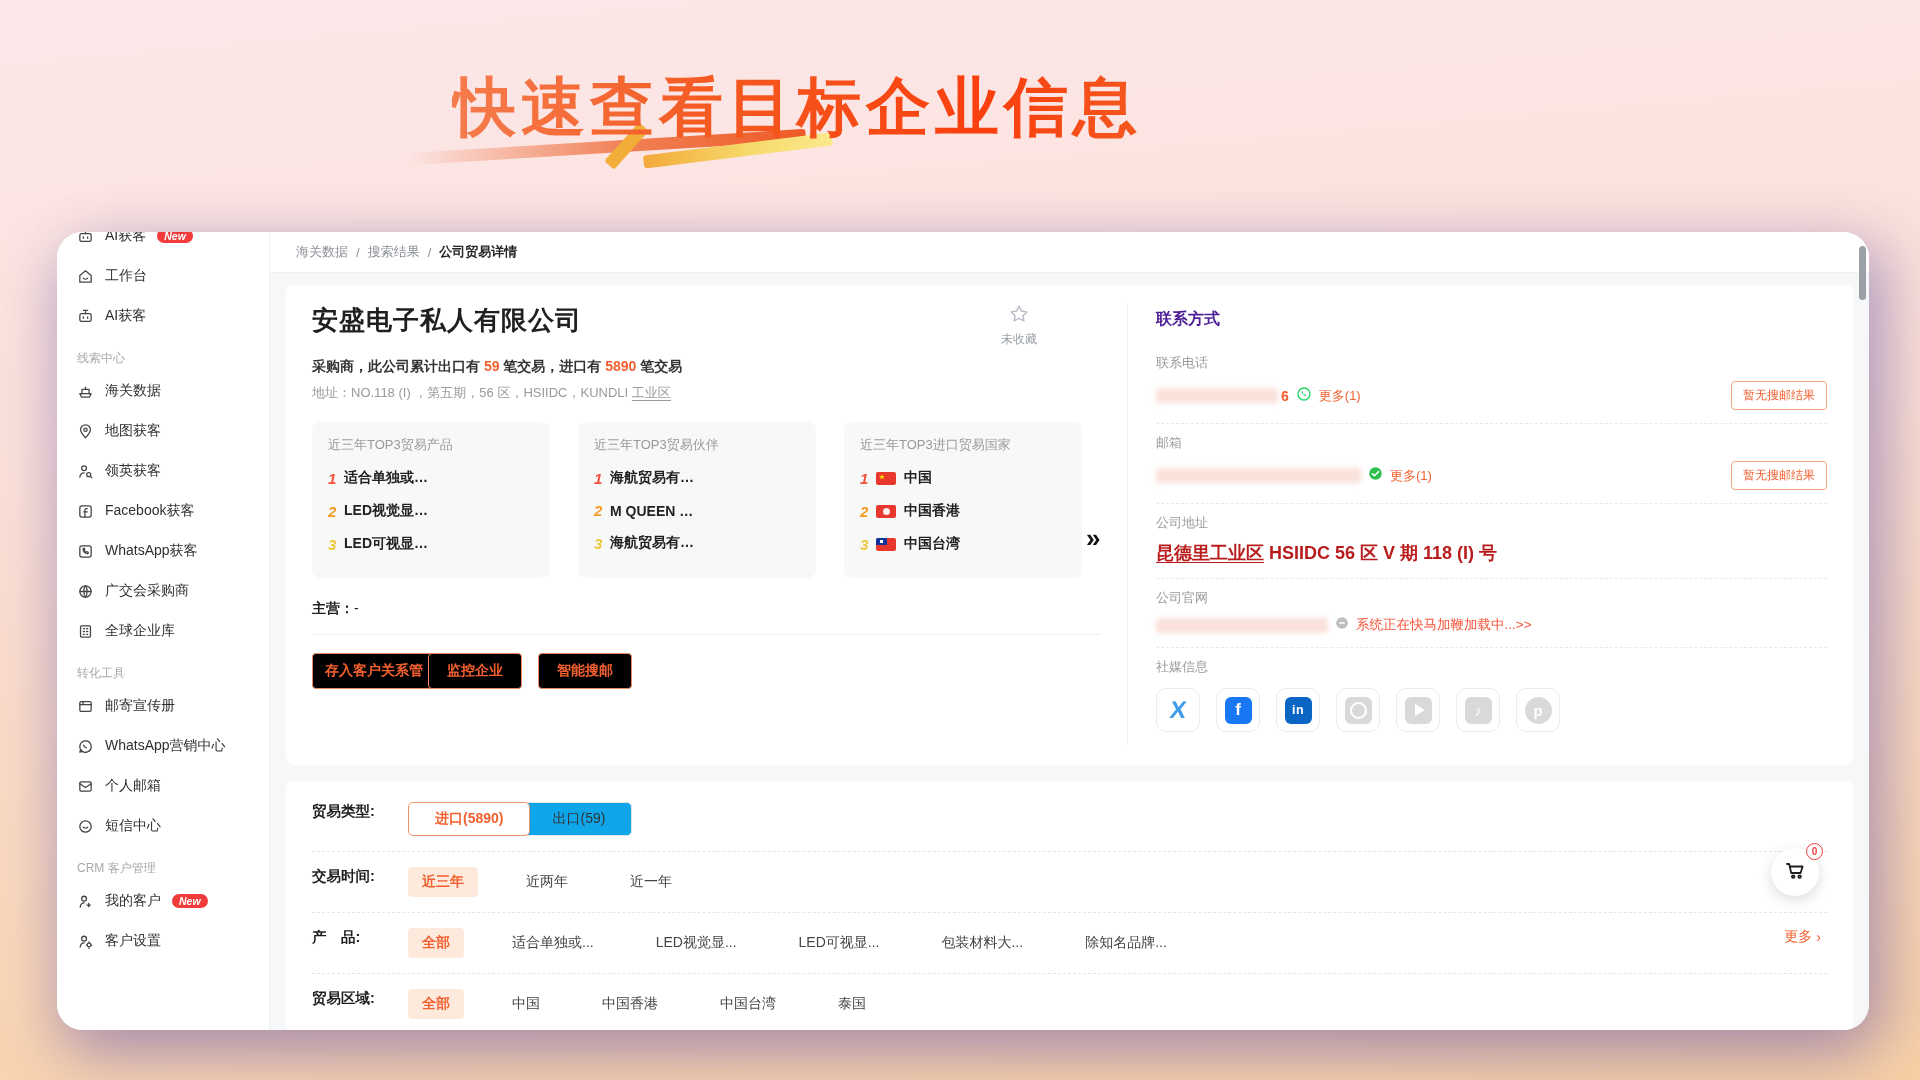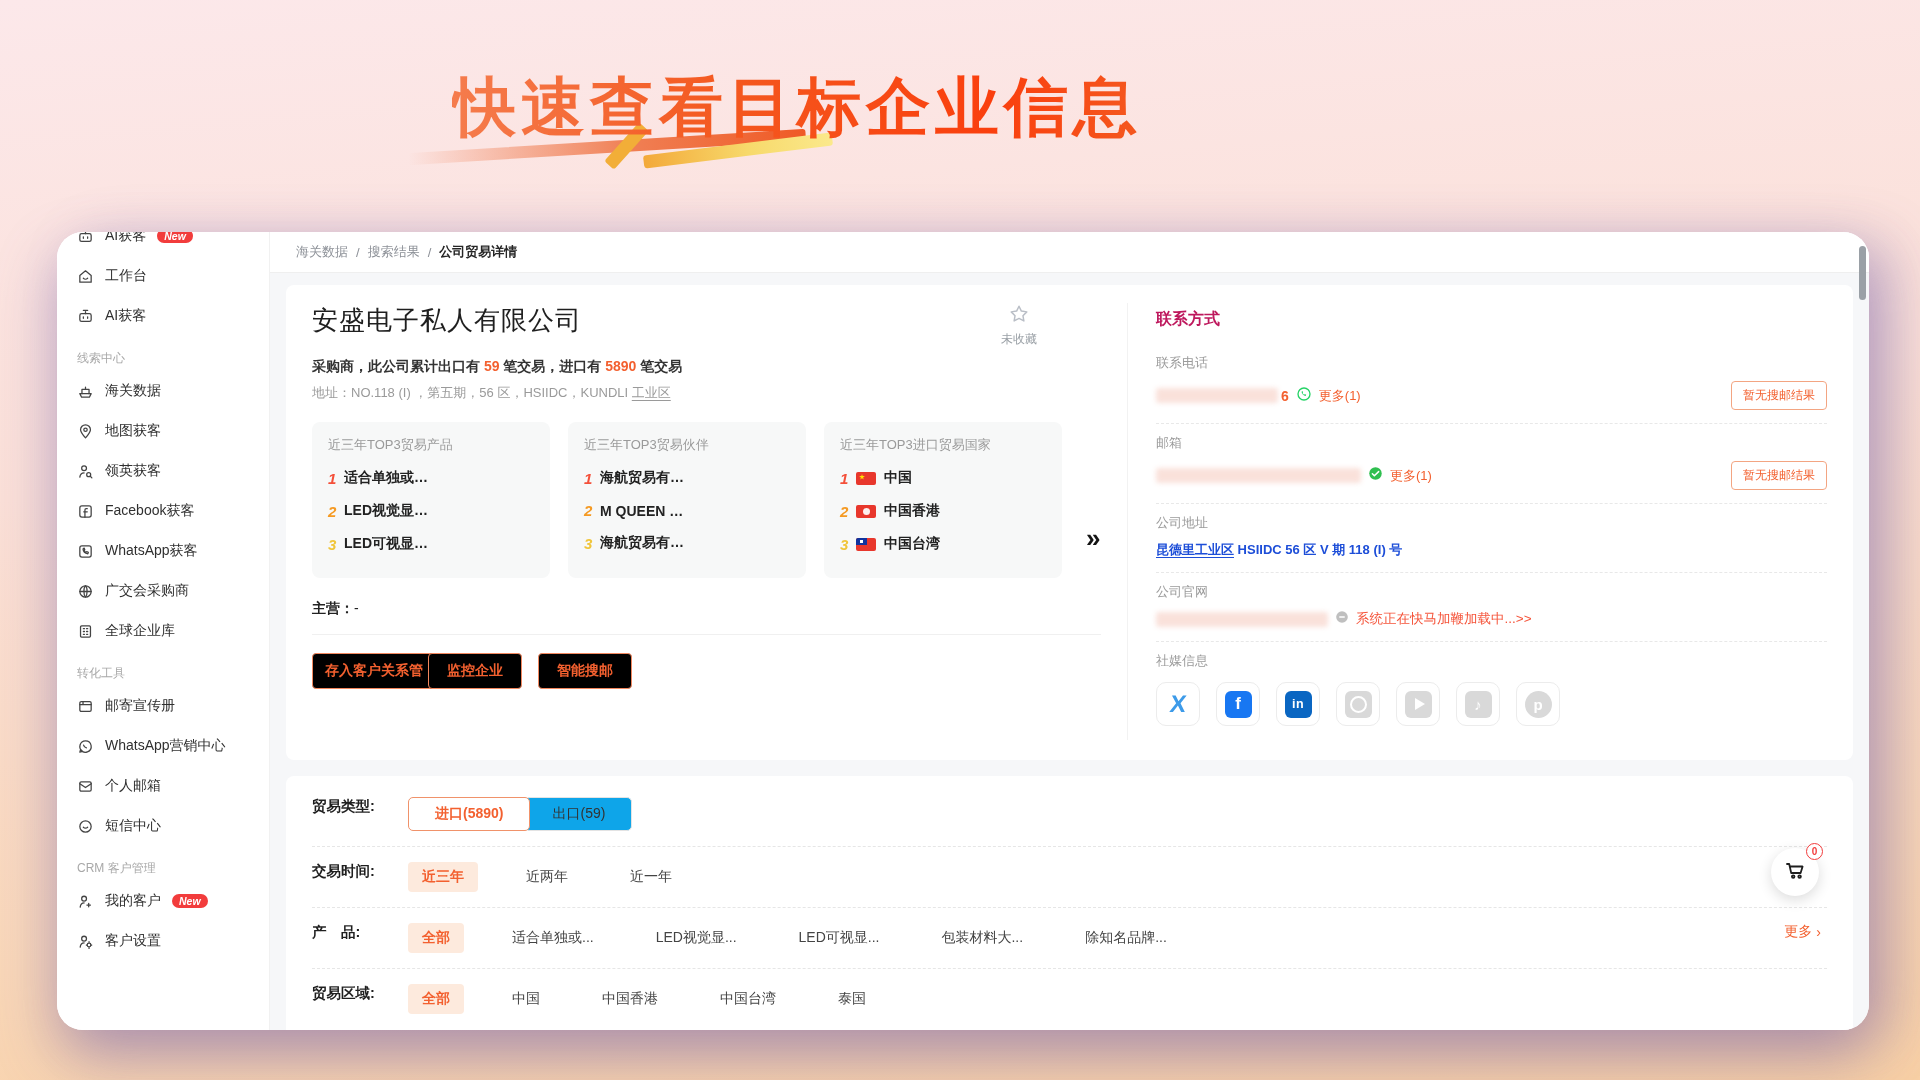--- a/index.html
+++ b/index.html
@@ -39,28 +39,28 @@
   .main{ flex:1; background:#f6f7f9; display:flex; flex-direction:column; min-width:0;}
   .breadcrumb{ background:#fff; border-bottom:1px solid #efefef; padding:11px 26px; font-size:13px; color:#8c9097; display:flex; gap:8px; align-items:center;}
   .breadcrumb .crumb{ cursor:pointer;}
   .breadcrumb .current{ color:#262626; font-weight:700;}
   .content{ padding:12px 16px 0 16px;}
   .card{ background:#fff; border-radius:8px;}
   
   .company-card{ display:flex; padding:18px 26px 20px 26px; min-height:475px;}
   .company-left{ flex:1; min-width:0; padding-right:26px;}
   .company-head{ display:flex; justify-content:space-between; align-items:flex-start;}
-  .company-name{ font-size:26px; font-weight:400; color:#1f1f1f; letter-spacing:1px;}
+  .company-name{ font-size:26px; font-weight:700; color:#1f1f1f; letter-spacing:1px;}
   .fav{ display:flex; flex-direction:column; align-items:center; gap:3px; cursor:pointer; margin-right:64px;}
   .fav span{ font-size:12px; color:#9aa0a6;}
   .summary{ margin-top:10px; font-size:14px; font-weight:600; color:#333;}
   .summary .num{ color:#f3602f; font-weight:700;}
   .addr{ margin-top:8px; font-size:13px; color:#9a9a9a;}
   .addr .u, .u-dark{ text-decoration:underline; text-underline-offset:3px;}
-  .top3-row{ display:flex; gap:18px; margin-top:20px;}
+  .top3-row{ display:flex; gap:28px; margin-top:20px;}
   .top3-card{ width:238px; height:156px; background:#f7f8f8; border-radius:8px; padding:14px 16px;}
   .top3-title{ font-size:13px; color:#9a9a9a;}
   .top3-item{ display:flex; align-items:center; margin-top:15px; font-size:14px; font-weight:700; color:#222; white-space:nowrap;}
   .rank{ font-style:italic; font-weight:800; font-size:15px; width:16px; flex:0 0 16px;}
   .rank1{ color:#f4503a;} .rank2{ color:#f59a23;} .rank3{ color:#f0c53a;}
   .flag{ width:20px; height:13px; background:#e8372c; border-radius:2px; margin-right:8px; position:relative; flex:0 0 20px;}
   .flag.cn::after{ content:""; position:absolute; left:3px; top:2.5px; width:6px; height:6px; background:#ffde00;
     clip-path:polygon(50% 0,61% 35%,98% 35%,68% 57%,79% 91%,50% 70%,21% 91%,32% 57%,2% 35%,39% 35%);}
   .flag.hk::after{ content:""; position:absolute; left:6.5px; top:3px; width:7px; height:7px; background:#fff; border-radius:50%; opacity:.92;}
   .flag.tw::after{ content:""; position:absolute; left:0; top:0; width:11px; height:7px;
@@ -70,32 +70,32 @@
   .left-divider{ border:none; border-top:1px solid #f0f0f0; margin:16px 0 18px 0;}
   .actions{ display:flex; align-items:center;}
   .btn-outline{ border:1px solid #f2875e; background:#000000; color:#f3602f; font-size:14px; font-weight:600;
     border-radius:4px; padding:8px 18px; cursor:pointer; font-family:inherit; white-space:nowrap;}
   .btn-save{ width:130px; padding:8px 0 8px 12px; text-align:left; overflow:visible; position:relative; z-index:0;}
   .btn-monitor{ margin-left:-14px; position:relative; z-index:1;}
   .btn-mail{ margin-left:16px;}
   
   .company-right{ width:700px; flex:0 0 700px; border-left:1px solid #f2f2f2; padding-left:28px; position:relative;}
   .expander{ position:absolute; left:-42px; top:222px; font-size:26px; font-weight:800; color:#141414; cursor:pointer; line-height:1;}
-  .contact-title{ font-size:16px; font-weight:800; color:#be185d; margin:6px 0 14px 0;}
+  .contact-title{ font-size:16px; font-weight:800; color:#4c1d95; margin:6px 0 14px 0;}
   .field{ padding:10px 0 13px 0; border-bottom:1px dashed #e8e8e8;}
   .field:last-child{ border-bottom:none;}
   .field-label{ font-size:13px; color:#9a9a9a;}
   .field-row{ display:flex; align-items:center; margin-top:9px; gap:7px;}
   .redact{ background:#f6c9bd; opacity:.55; filter:blur(2.5px); border-radius:3px; height:15px;}
   .r-phone{ width:122px;} .r-mail{ width:205px;} .r-web{ width:172px;}
   .tail-digit{ color:#f3602f; font-size:14px; font-weight:600; margin-left:-4px;}
   .more-link{ color:#f3602f; font-size:13px; cursor:pointer;}
   .no-result-btn{ margin-left:auto; border:1px solid #f3a582; color:#f3602f; background:#fff; font-size:12px;
     border-radius:4px; padding:5px 11px; cursor:pointer; font-family:inherit;}
-  .addr-value{ font-size:13px; font-weight:600; color:#1d4ed8; margin-top:9px;}
+  .addr-value{ font-size:18px; font-weight:600; color:#b91c1c; margin-top:9px;}
   .web-status{ color:#f5543a; font-size:13.5px; cursor:pointer;}
   .social-row{ display:flex; gap:16px; margin-top:12px;}
   .social-tile{ width:44px; height:44px; background:#fff; border:1px solid #ececec; border-radius:10px;
     display:flex; align-items:center; justify-content:center;}
   .glyph-sq{ width:27px; height:27px; border-radius:6px; display:flex; align-items:center; justify-content:center;
     color:#fff; font-weight:800; font-size:15px;}
   .g-x{ color:#3d9be9; font-size:24px; font-weight:800; transform:skewX(-8deg);}
   .g-fb{ background:#1877f2; font-size:17px;}
   .g-in{ background:#0a66c2; font-size:12.5px; letter-spacing:.5px;}
   .g-gray{ background:#d9d9d9;}

